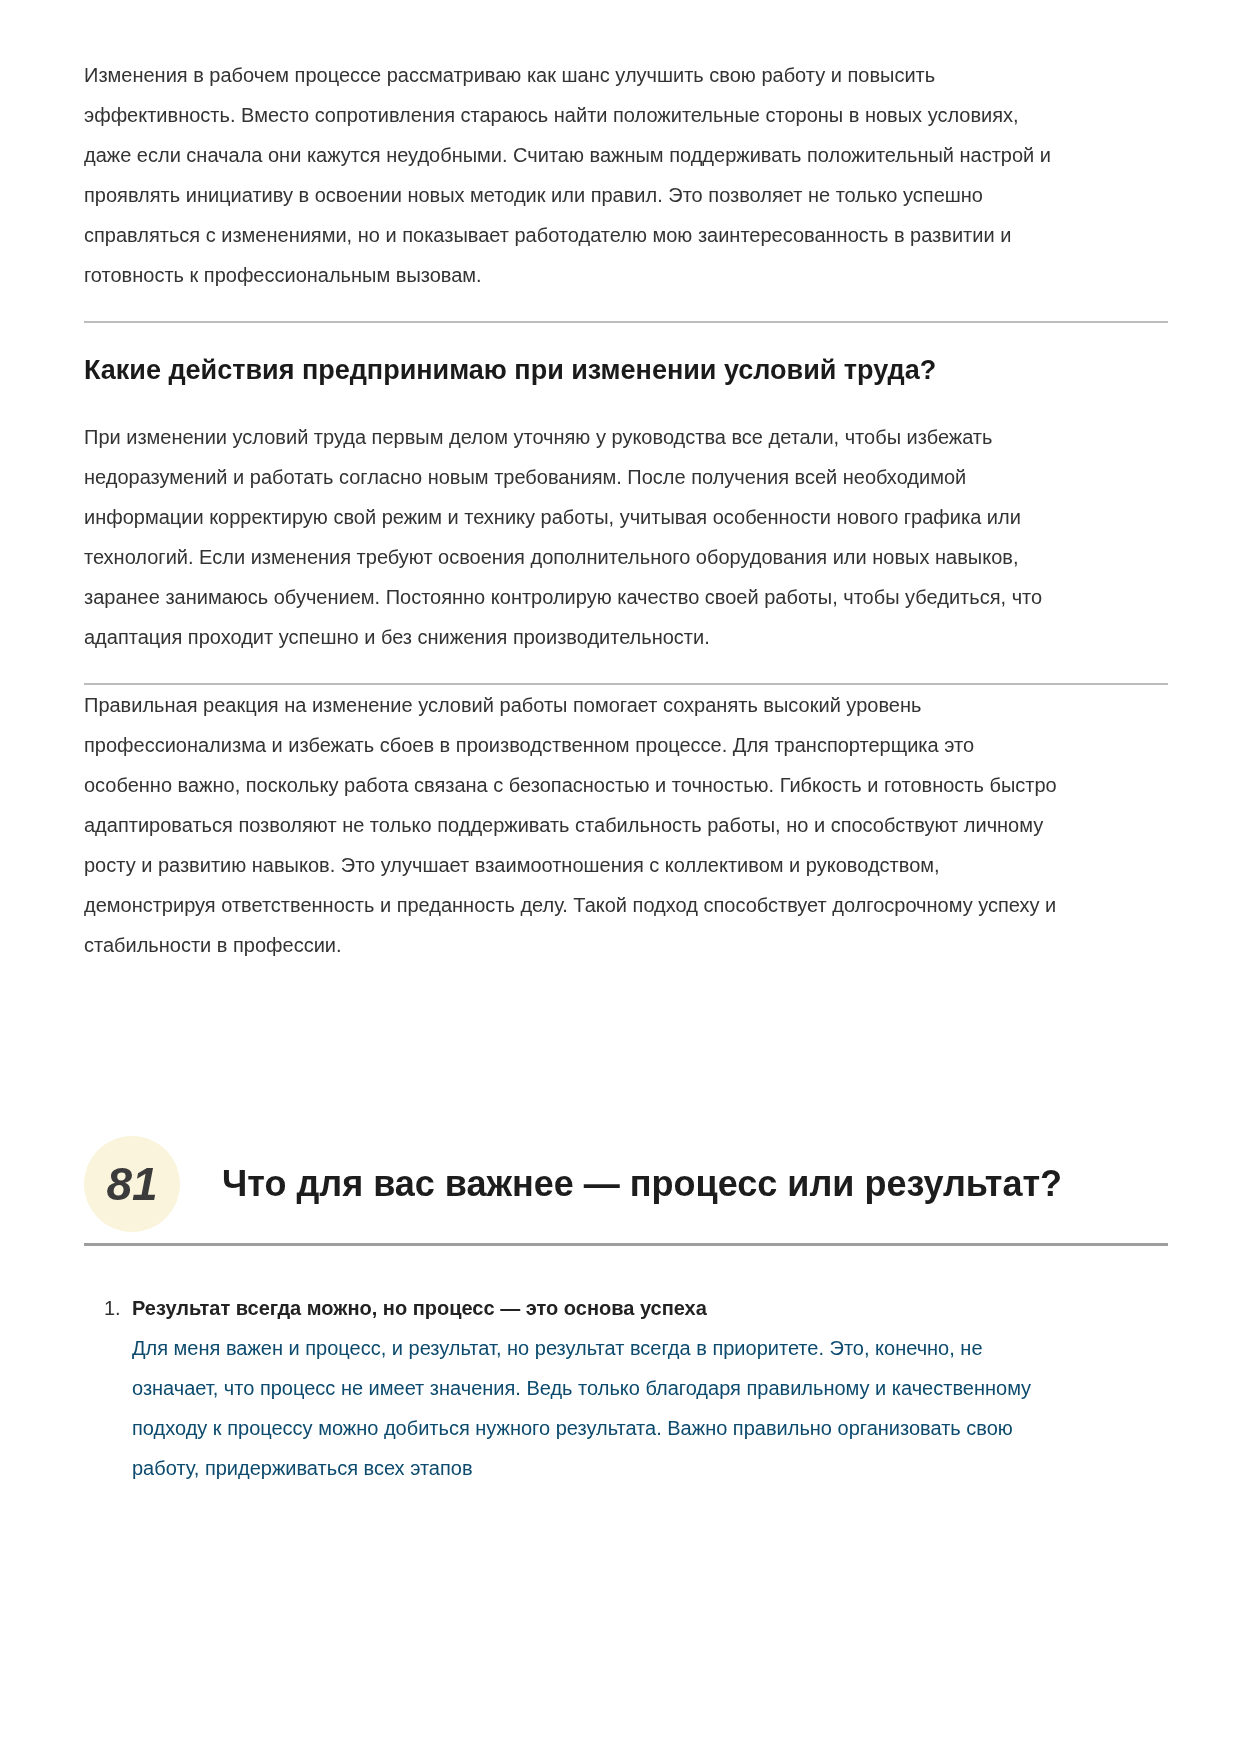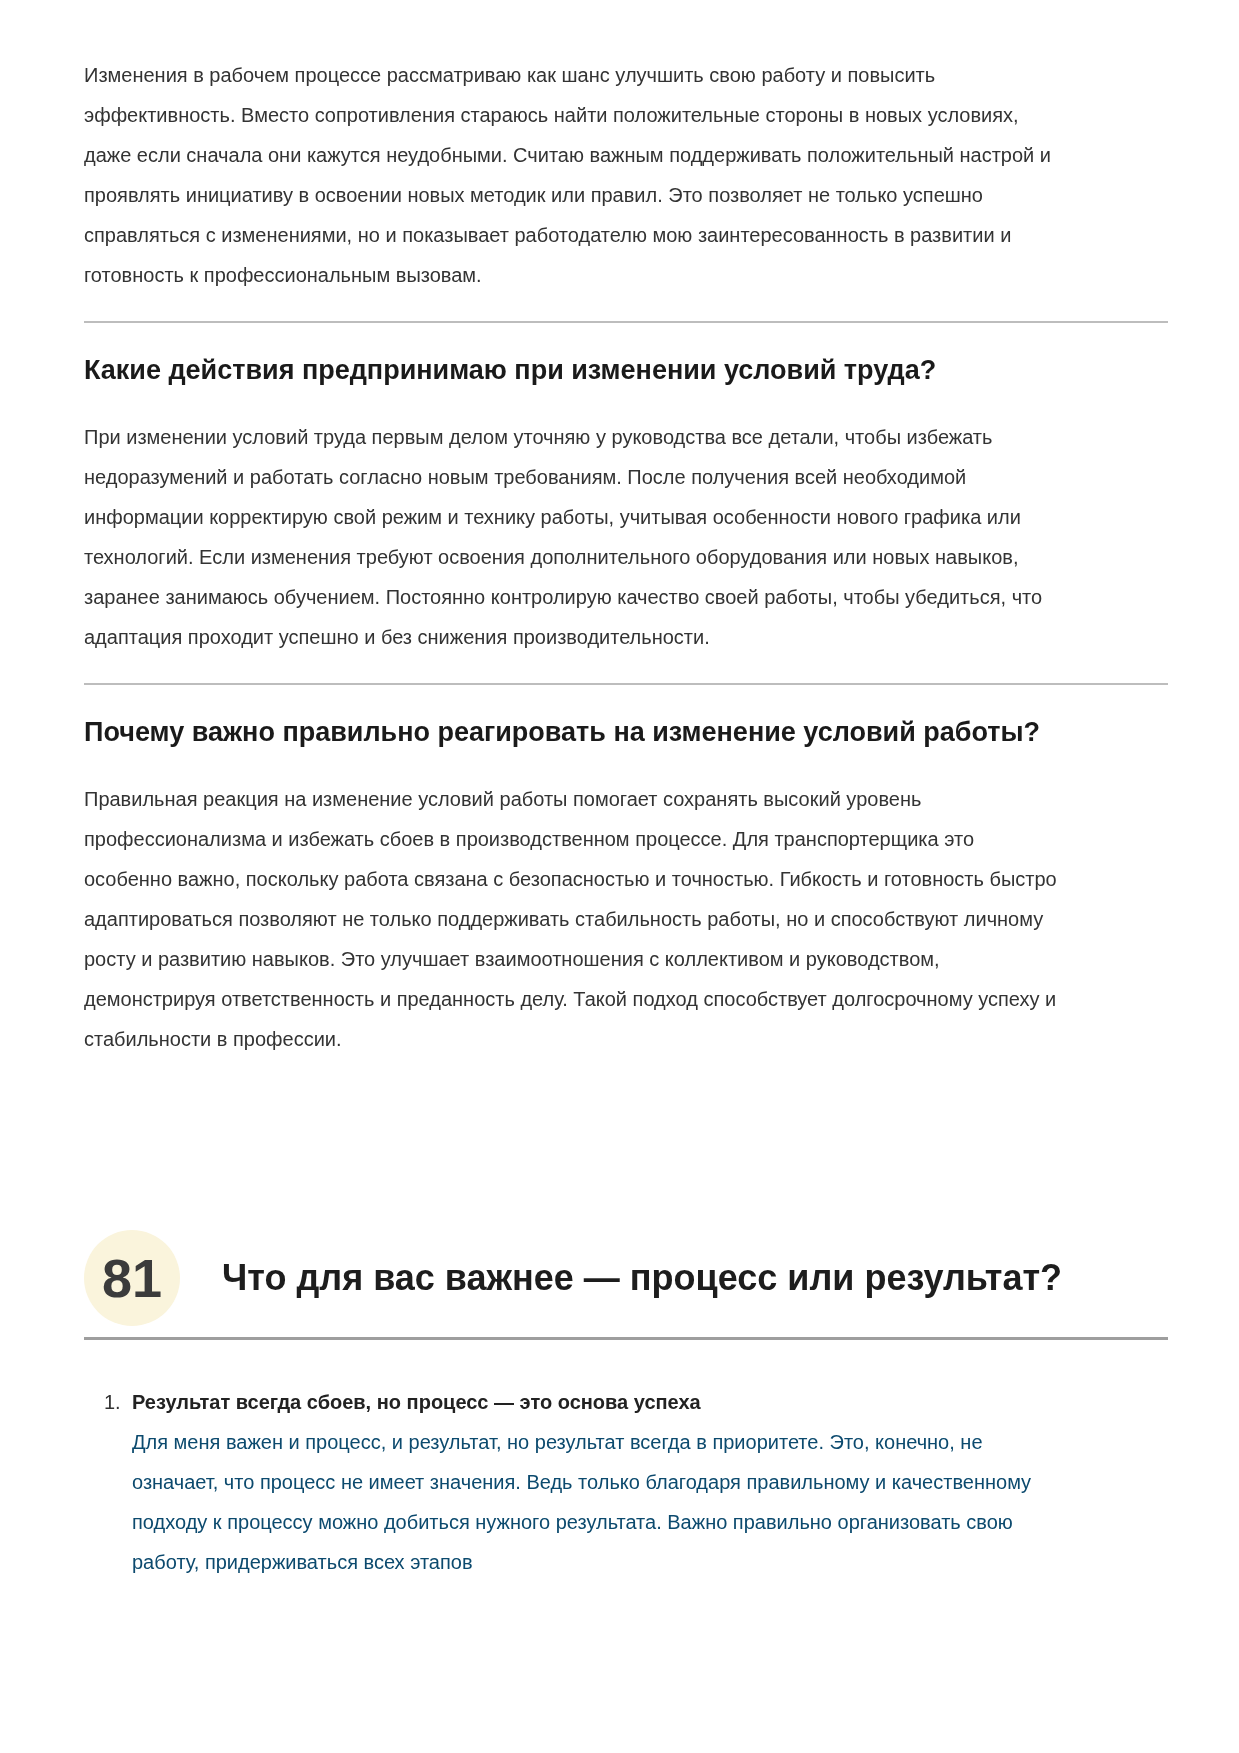--- a/index.html
+++ b/index.html
@@ -57,23 +57,24 @@
   }
   .question-badge {
     flex: 0 0 auto;
     width: 96px;
     height: 96px;
     border-radius: 50%;
     background: #faf4dc;
     display: flex;
     align-items: center;
     justify-content: center;
-    font-size: 54px;
+    font-size: 46px;
     font-weight: bold;
     color: #3b3b3b;
+    font-style: italic;
   }
   .question-title {
     font-size: 36px;
     line-height: 40px;
     font-weight: bold;
     color: #1d1d1d;
     margin: 0 0 0 42px;
   }
   .answer-list {
     margin: 42px 0 0 20px;
@@ -111,34 +112,33 @@
   <p class="body-text">Изменения в рабочем процессе рассматриваю как шанс улучшить свою работу и повысить эффективность. Вместо сопротивления стараюсь найти положительные стороны в новых условиях, даже если сначала они кажутся неудобными. Считаю важным поддерживать положительный настрой и проявлять инициативу в освоении новых методик или правил. Это позволяет не только успешно справляться с изменениями, но и показывает работодателю мою заинтересованность в развитии и готовность к профессиональным вызовам.</p>
 
   <hr class="divider">
 
   <h2 class="section-heading">Какие действия предпринимаю при изменении условий труда?</h2>
 
   <p class="body-text">При изменении условий труда первым делом уточняю у руководства все детали, чтобы избежать недоразумений и работать согласно новым требованиям. После получения всей необходимой информации корректирую свой режим и технику работы, учитывая особенности нового графика или технологий. Если изменения требуют освоения дополнительного оборудования или новых навыков, заранее занимаюсь обучением. Постоянно контролирую качество своей работы, чтобы убедиться, что адаптация проходит успешно и без снижения производительности.</p>
 
   <hr class="divider">
 
-  <h2 class="section-heading">Почему важно правильно реагировать на изменение условий работы?</h2>
 
   <p class="body-text">Правильная реакция на изменение условий работы помогает сохранять высокий уровень профессионализма и избежать сбоев в производственном процессе. Для транспортерщика это особенно важно, поскольку работа связана с безопасностью и точностью. Гибкость и готовность быстро адаптироваться позволяют не только поддерживать стабильность работы, но и способствуют личному росту и развитию навыков. Это улучшает взаимоотношения с коллективом и руководством, демонстрируя ответственность и преданность делу. Такой подход способствует долгосрочному успеху и стабильности в профессии.</p>
 
   <section class="question-header">
     <div class="question-badge">81</div>
     <h1 class="question-title">Что для вас важнее — процесс или результат?</h1>
   </section>
 
   <hr class="divider-thick">
 
   <ol class="answer-list">
     <li class="answer-item">
       <span class="answer-marker">1.</span>
       <div class="answer-content">
-        <div class="answer-title">Результат всегда сбоев, но процесс — это основа успеха</div>
+        <div class="answer-title">Результат всегда можно, но процесс — это основа успеха</div>
         <div class="answer-body">Для меня важен и процесс, и результат, но результат всегда в приоритете. Это, конечно, не означает, что процесс не имеет значения. Ведь только благодаря правильному и качественному подходу к процессу можно добиться нужного результата. Важно правильно организовать свою работу, придерживаться всех этапов</div>
       </div>
     </li>
   </ol>
 
 </main>
 
 </body></html>

